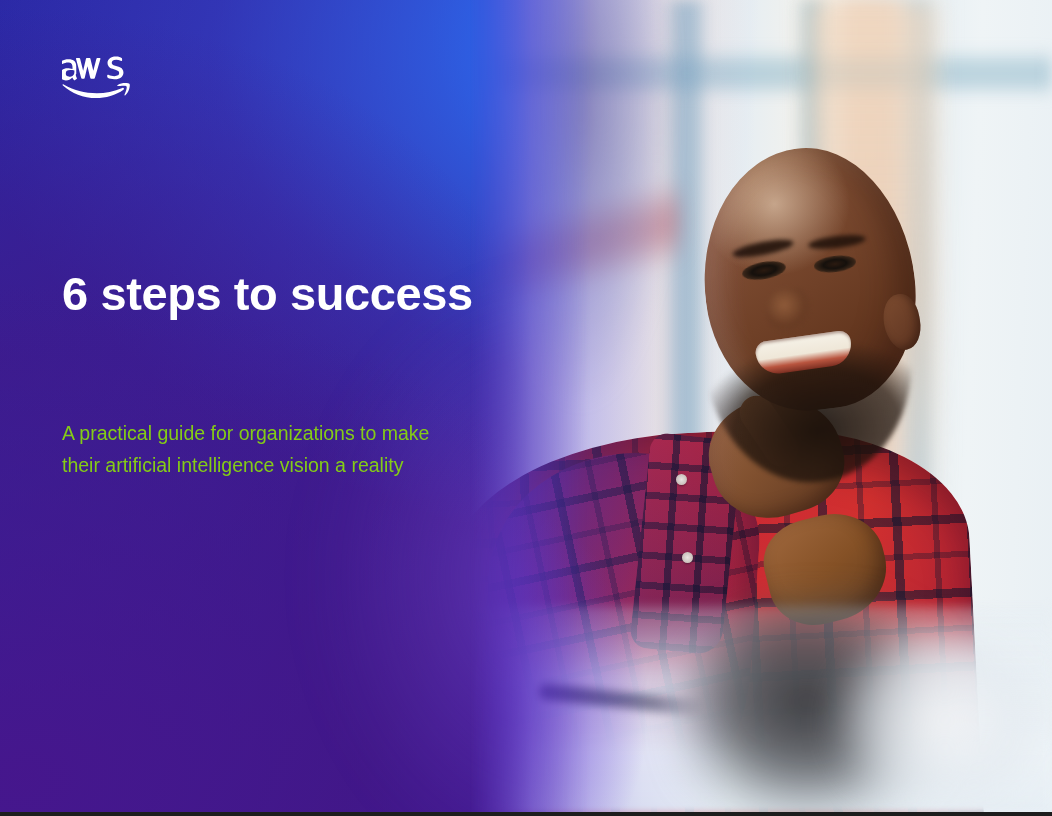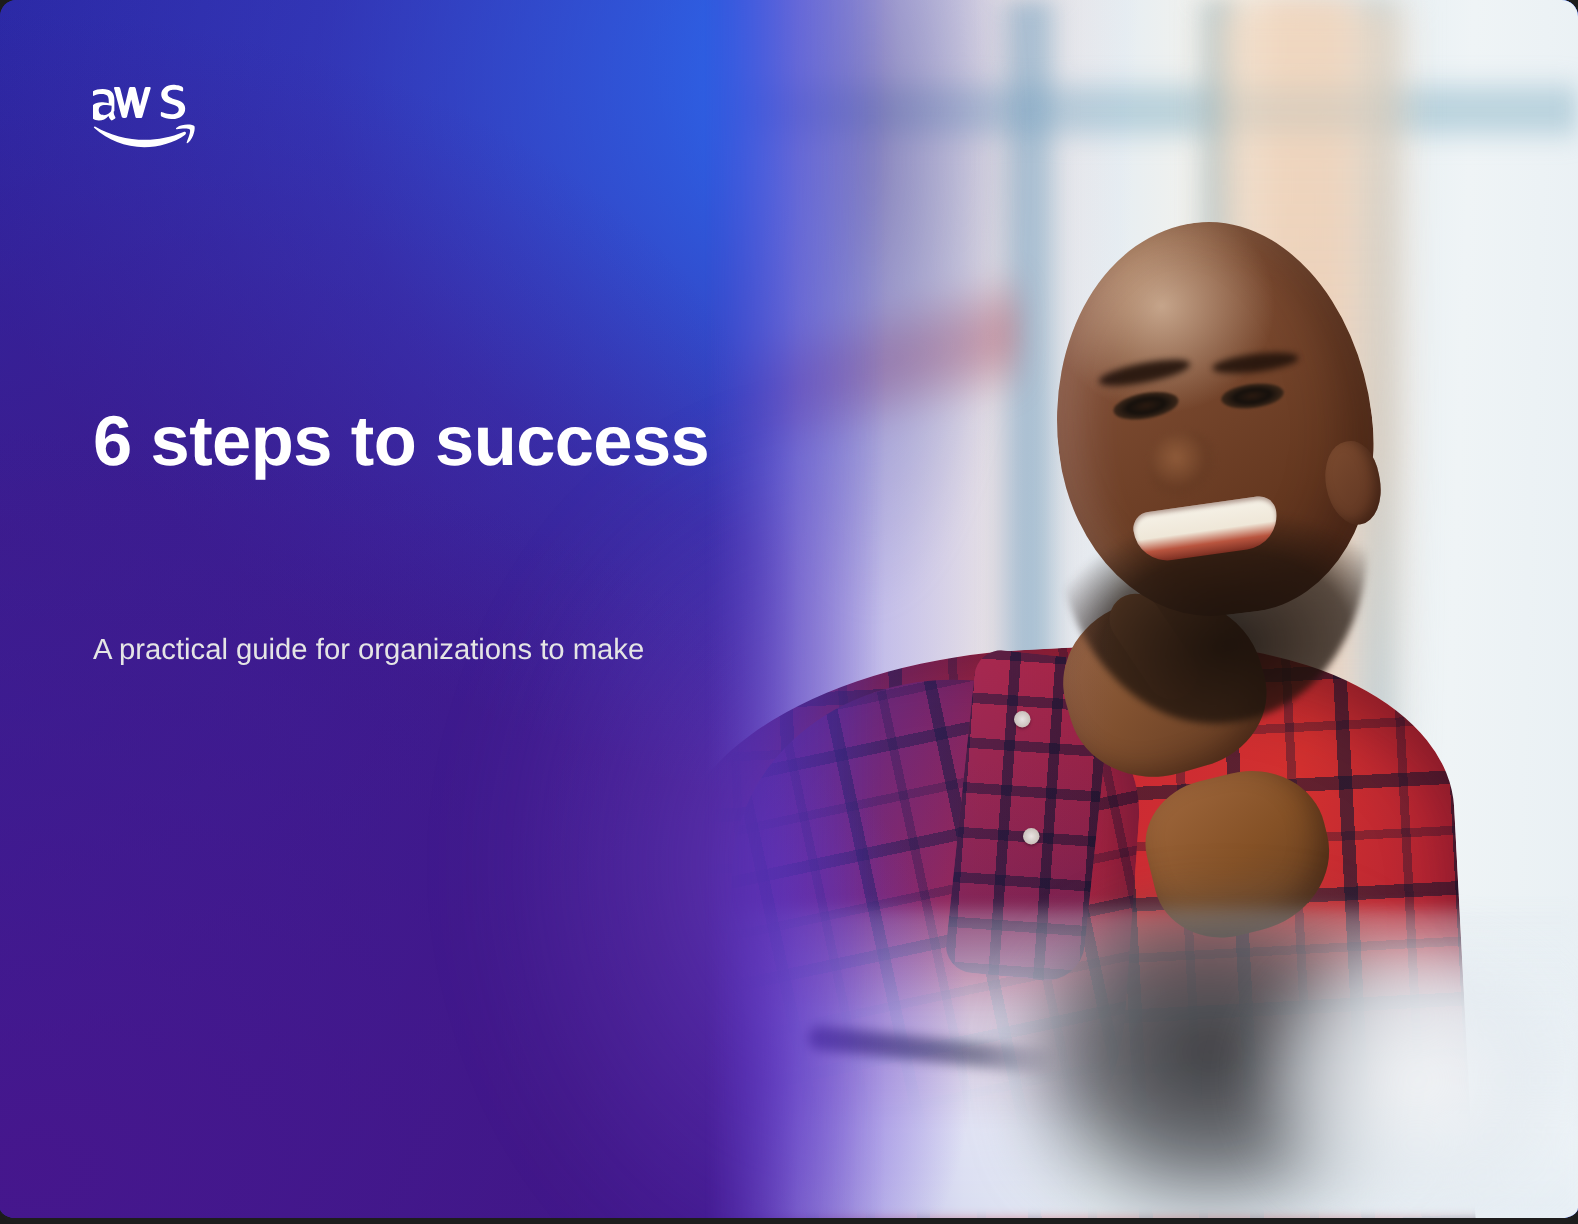--- a/index.html
+++ b/index.html
@@ -7,21 +7,20 @@
   *{box-sizing:border-box;}
 
   .cover{
     position:relative;
     width:1052px;
     height:816px;
     overflow:hidden;
     font-family:"Liberation Sans", sans-serif;
     background:#2d2aa5;
     border-bottom:4px solid #1d1d1d;
-    border-radius:11px;
   }
 
   
   .bg-base{
     position:absolute; inset:0;
     background:linear-gradient(118deg,
         #2b27a3 0%,
         #3a1f97 28%,
         #3f1784 52%,
         #44199a 70%,
@@ -283,21 +282,21 @@
     font-weight:bold;
     line-height:1.36;
     letter-spacing:-.4px;
   }
   .headline .ln{ display:block; white-space:nowrap; }
 
   .subhead{
     position:absolute; left:62px; top:418px;
     width:470px;
     margin:0;
-    color:#e5e5e5;
+    color:#84cc16;
     font-size:19.5px;
     font-weight:normal;
     line-height:1.62;
   }
   .subhead .ln{ display:block; white-space:nowrap; }
 </style>
 </head>
 <body>
 
 <div class="cover">
@@ -352,15 +351,16 @@
       </g>
     </svg>
   </div>
 
   <h1 class="headline">
     <span class="ln">6 steps to success</span>
   </h1>
 
   <p class="subhead">
     <span class="ln">A practical guide for organizations to make</span>
+    <span class="ln">their artificial intelligence vision a reality</span>
   </p>
 
 </div>
 
 </body></html>

